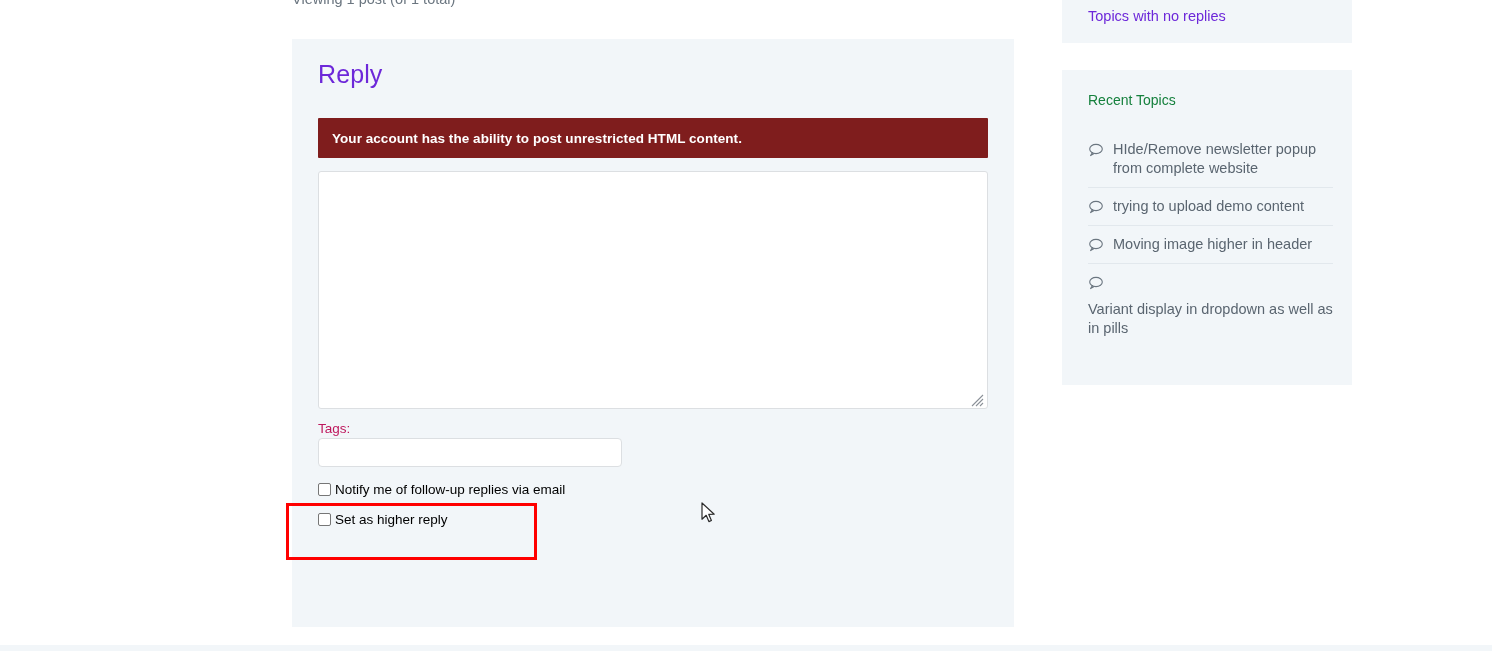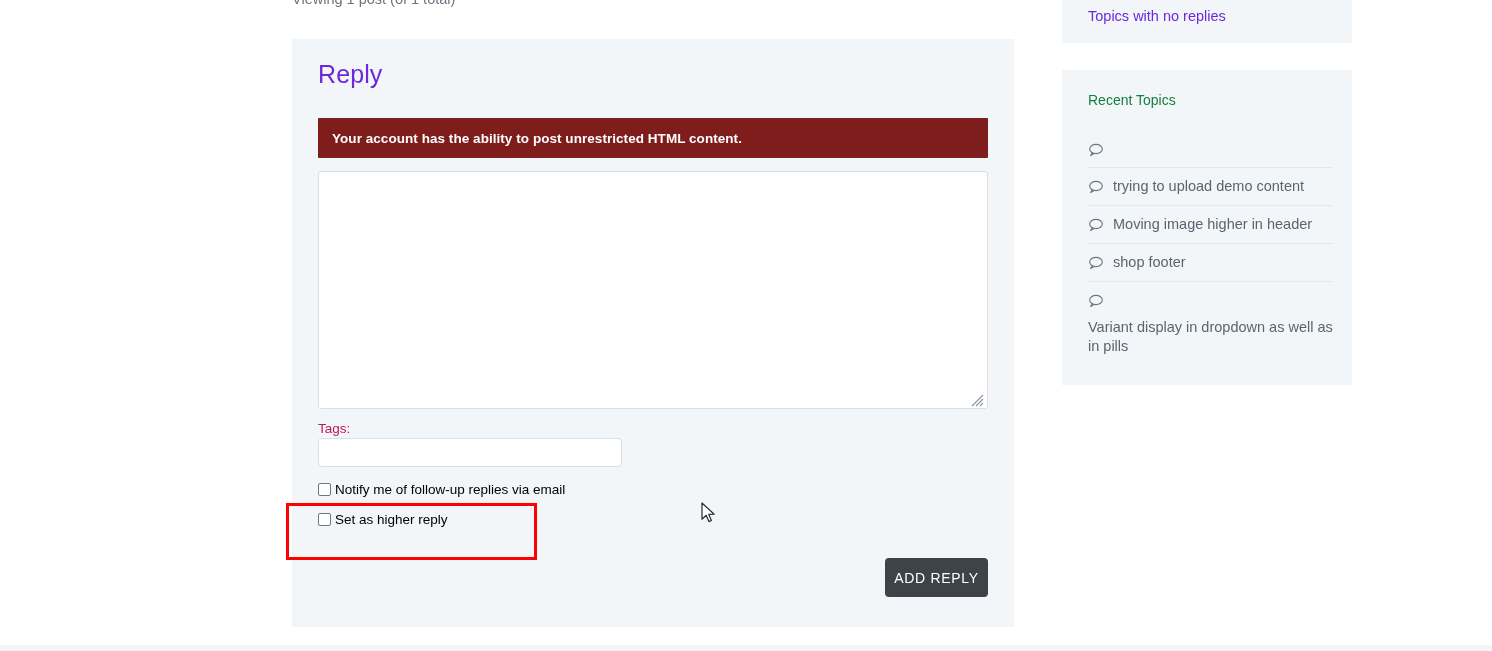--- a/index.html
+++ b/index.html
@@ -320,21 +320,20 @@
         <span class="check-label">Notify me of follow-up replies via email</span>
       </label>
 
       <label class="check-row private">
         <input type="checkbox" class="check-box" style="">
         <span class="check-label">Set as higher reply</span>
       </label>
 
       <div class="highlight-box"></div>
 
-      <button class="submit-button">ADD REPLY</button>
 
     </div>
   </div>
 
   <div class="sidebar">
 
     <div class="widget widget-no-replies">
       <span class="widget-link-top">Topics with no replies</span>
     </div>
 
@@ -343,20 +342,21 @@
 
       <ul class="topic-list">
 
         <li class="topic-item">
           <span class="topic-icon">
             <svg width="16" height="16" viewBox="0 0 16 16">
               <ellipse cx="8" cy="7" rx="6.3" ry="4.6" fill="none" stroke="#6b7680" stroke-width="1.1"></ellipse>
               <path d="M4.6 10.4 L2.6 13.6 L6.1 11.6" fill="none" stroke="#6b7680" stroke-width="1.1" stroke-linejoin="round"></path>
             </svg>
           </span>
+          <span class="topic-text">HIde/Remove newsletter popup from complete website</span>
         </li>
 
         <li class="topic-item">
           <span class="topic-icon">
             <svg width="16" height="16" viewBox="0 0 16 16">
               <ellipse cx="8" cy="7" rx="6.3" ry="4.6" fill="none" stroke="#6b7680" stroke-width="1.1"></ellipse>
               <path d="M4.6 10.4 L2.6 13.6 L6.1 11.6" fill="none" stroke="#6b7680" stroke-width="1.1" stroke-linejoin="round"></path>
             </svg>
           </span>
           <span class="topic-text">trying to upload demo content</span>
@@ -365,29 +365,20 @@
         <li class="topic-item">
           <span class="topic-icon">
             <svg width="16" height="16" viewBox="0 0 16 16">
               <ellipse cx="8" cy="7" rx="6.3" ry="4.6" fill="none" stroke="#6b7680" stroke-width="1.1"></ellipse>
               <path d="M4.6 10.4 L2.6 13.6 L6.1 11.6" fill="none" stroke="#6b7680" stroke-width="1.1" stroke-linejoin="round"></path>
             </svg>
           </span>
           <span class="topic-text">Moving image higher in header</span>
         </li>
 
-        <li class="topic-item">
-          <span class="topic-icon">
-            <svg width="16" height="16" viewBox="0 0 16 16">
-              <ellipse cx="8" cy="7" rx="6.3" ry="4.6" fill="none" stroke="#6b7680" stroke-width="1.1"></ellipse>
-              <path d="M4.6 10.4 L2.6 13.6 L6.1 11.6" fill="none" stroke="#6b7680" stroke-width="1.1" stroke-linejoin="round"></path>
-            </svg>
-          </span>
-          <span class="topic-text">shop footer</span>
-        </li>
 
         <li class="topic-item">
           <span class="topic-icon">
             <svg width="16" height="16" viewBox="0 0 16 16">
               <ellipse cx="8" cy="7" rx="6.3" ry="4.6" fill="none" stroke="#6b7680" stroke-width="1.1"></ellipse>
               <path d="M4.6 10.4 L2.6 13.6 L6.1 11.6" fill="none" stroke="#6b7680" stroke-width="1.1" stroke-linejoin="round"></path>
             </svg>
           </span>
           <span class="topic-text">Variant display in dropdown as well as in pills</span>
         </li>

